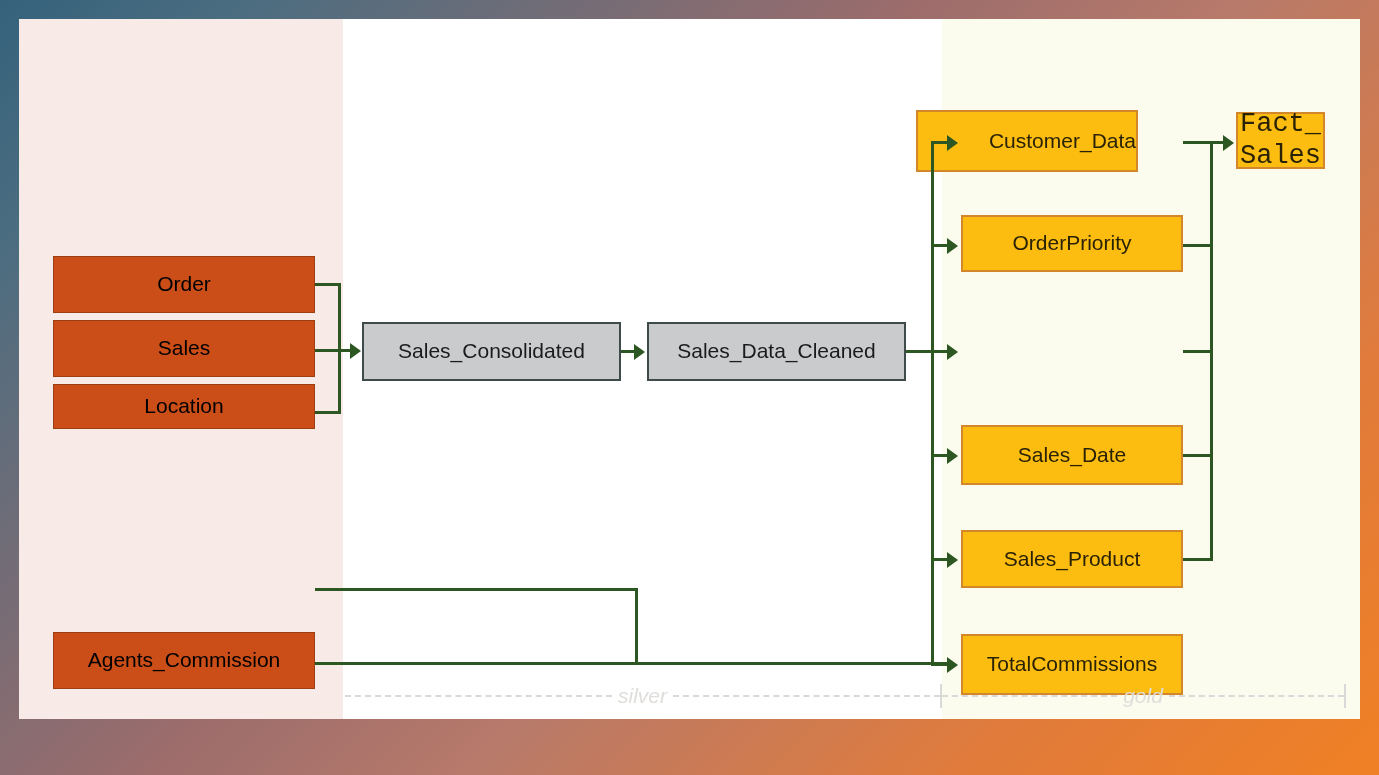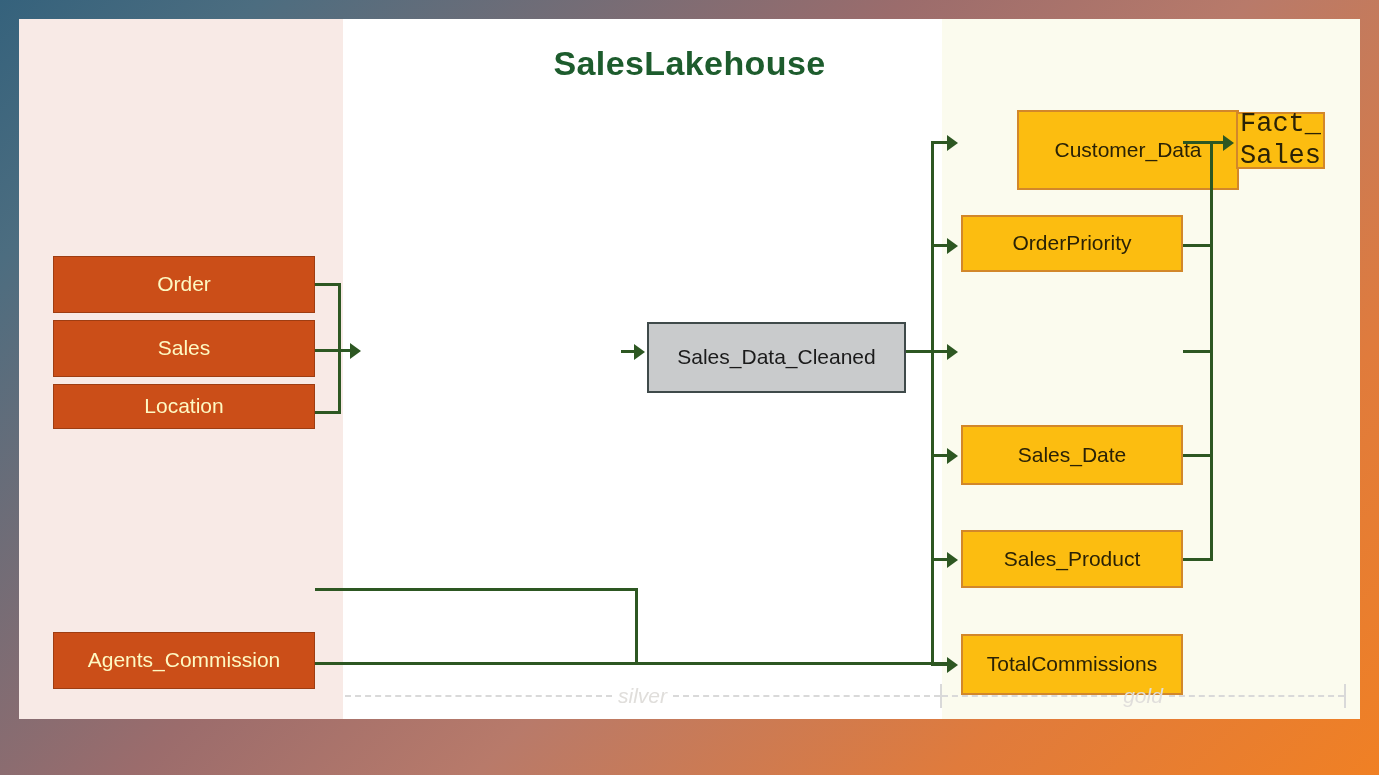--- a/index.html
+++ b/index.html
@@ -29,21 +29,21 @@
     font-size:34px;font-weight:bold;color:#1d5c2d;letter-spacing:.4px;
   }
 
   
   .node{
     position:absolute;box-sizing:border-box;
     display:flex;align-items:center;justify-content:center;
     text-align:center;line-height:1.15;
   }
   .node.bronze{
-    background:#cb4e18;border:1.5px solid #9e3d12;color:#fef9c3;
+    background:#cb4e18;border:1.5px solid #9e3d12;color:#000000;
     font-size:21px;
   }
   .node.silver{
     background:#c9cbcc;border:2px solid #3f4a4a;color:#1b1b1b;
     font-size:21px;
   }
   .node.gold{
     background:#fcbd10;border:2px solid #d2872a;color:#2a2206;
     font-size:21px;
   }
@@ -78,40 +78,42 @@
 </head>
 <body>
 
 <div id="frame">
   <div id="canvas">
 
     <div class="zone" id="zone-bronze"></div>
     <div class="zone" id="zone-silver"></div>
     <div class="zone" id="zone-gold"></div>
 
-    <div id="title">SalesLakehouse</div>
 
     <div class="node bronze" style="left:34px;top:237px;width:262px;height:57px;">
       <span>Order</span>
     </div>
     <div class="node bronze" style="left:34px;top:301px;width:262px;height:57px;">
       <span>Sales</span>
     </div>
     <div class="node bronze" style="left:34px;top:365px;width:262px;height:45px;">
       <span>Location</span>
     </div>
     <div class="node bronze" style="left:34px;top:613px;width:262px;height:57px;">
       <span>Agents_Commission</span>
     </div>
 
-    <div class="node silver" style="left:628px;top:303px;width:259px;height:71px;">
+    <div class="node silver" style="left:343px;top:303px;width:259px;height:59px;">
+      <span>Sales_Consolidated</span>
+    </div>
+    <div class="node silver" style="left:628px;top:303px;width:259px;height:59px;">
       <span>Sales_Data_Cleaned</span>
     </div>
 
-    <div class="node gold" style="left:998px;top:91px;width:222px;height:80px;">
+    <div class="node gold" style="left:897px;top:91px;width:222px;height:62px;justify-content:flex-end;">
       <span>Customer_Data</span>
     </div>
     <div class="node gold" style="left:942px;top:196px;width:222px;height:57px;">
       <span>OrderPriority</span>
     </div>
     <div class="node gold" style="left:942px;top:406px;width:222px;height:60px;">
       <span>Sales_Date</span>
     </div>
     <div class="node gold" style="left:942px;top:511px;width:222px;height:58px;">
       <span>Sales_Product</span>

